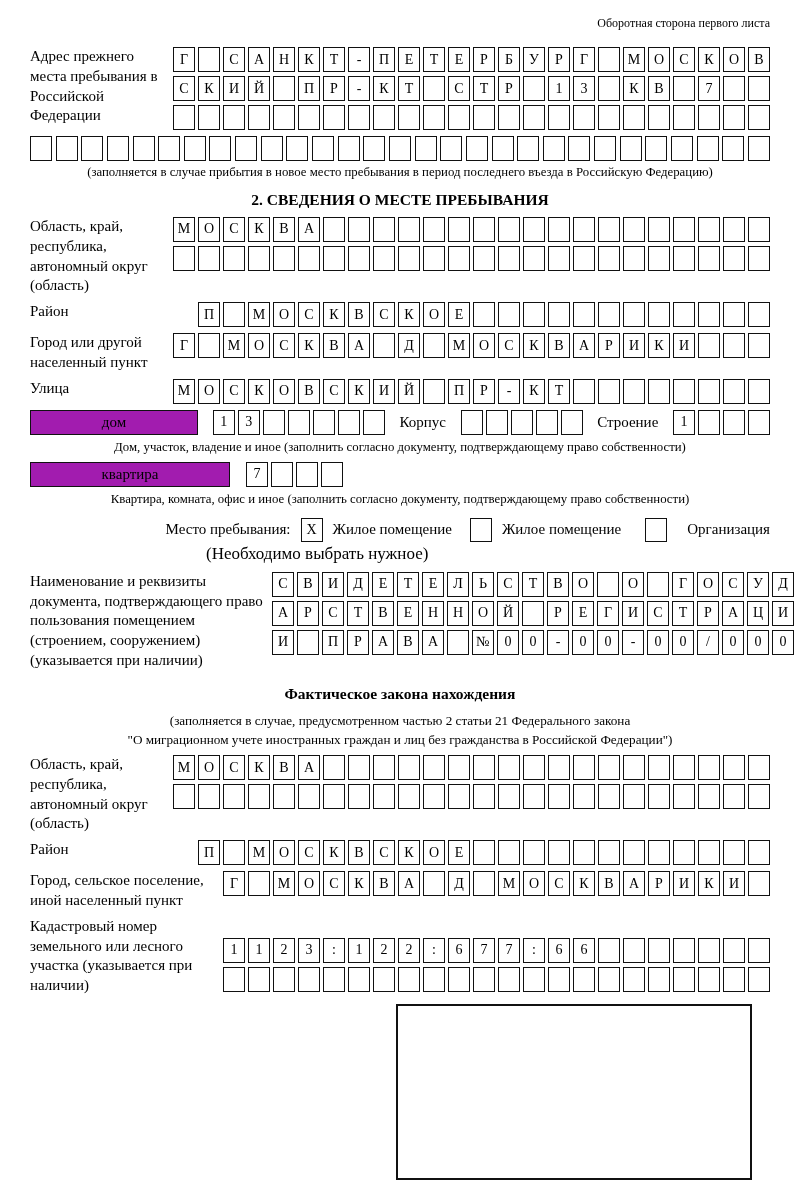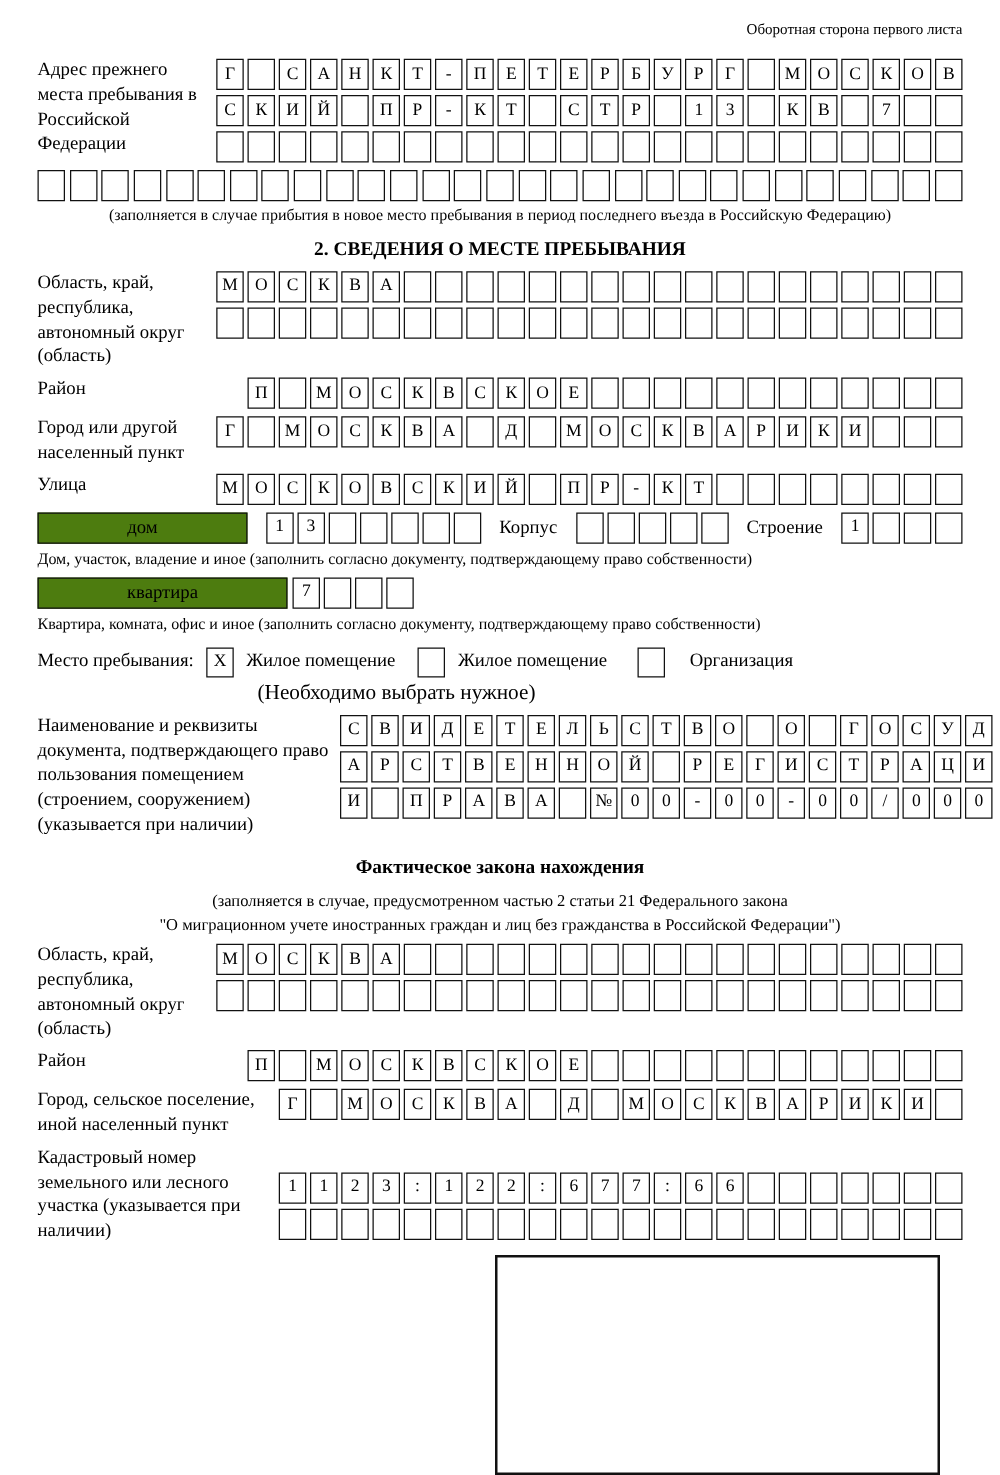--- a/index.html
+++ b/index.html
@@ -23,36 +23,36 @@
     width:20px;height:23px;border:1.6px solid #111;
     display:flex;align-items:center;justify-content:center;
     font-size:14px;line-height:1;flex:0 0 auto;background:#fff;
   }
   .cells.spread{justify-content:space-between;width:100%;margin:0 0 4px 0;}
   .caption{font-size:12.8px;line-height:1.25;}
   .center{text-align:center;}
   .section-title{font-size:15.5px;font-weight:bold;text-align:center;margin:10px 0 8px 0;}
   .namebox{
     border:1.6px solid #111;height:23px;display:flex;align-items:center;
-    justify-content:center;font-size:15px;flex:0 0 auto;background:#4d7c0f;
+    justify-content:center;font-size:15px;flex:0 0 auto;background:#a21caf;
   }
   .house-row{display:flex;align-items:center;justify-content:space-between;margin-bottom:5px;}
   .inline-label{font-size:15px;white-space:nowrap;}
-  .apt-row{display:flex;align-items:center;column-gap:4px;margin-bottom:5px;}
-  .chk-row{display:flex;align-items:center;column-gap:10px;margin:10px 0 2px 0;font-size:15px;}
+  .apt-row{display:flex;align-items:center;column-gap:16px;margin-bottom:5px;}
+  .chk-row{display:flex;align-items:center;column-gap:10px;margin:10px 0 2px 0;font-size:15px;justify-content:flex-end;}
   .checkbox{
     width:20px;height:22px;border:1.6px solid #111;display:flex;align-items:center;
     justify-content:center;font-size:14px;background:#fff;flex:0 0 auto;
   }
   .hint{font-size:17px;margin:0 0 8px 176px;}
   .note-line{font-size:13.2px;text-align:center;line-height:1.45;}
   .subtle-gap{height:6px;}
   .confirm-wrap{margin-left:360px;width:388px;margin-top:8px;}
   .confirm-box{width:352px;height:172px;border:2px solid #111;margin-left:6px;background:#fff;}
-  .mb0{margin-bottom:2px;}
+  .mb0{margin-bottom:2px;text-align:center;}
 </style>
 </head>
 <body>
 
 <div class="page">
 
   <div class="header-note">Оборотная сторона первого листа</div>
 
   <div class="frow">
     <div class="flabel w130">Адрес прежнего места пребывания в Российской Федерации</div>

